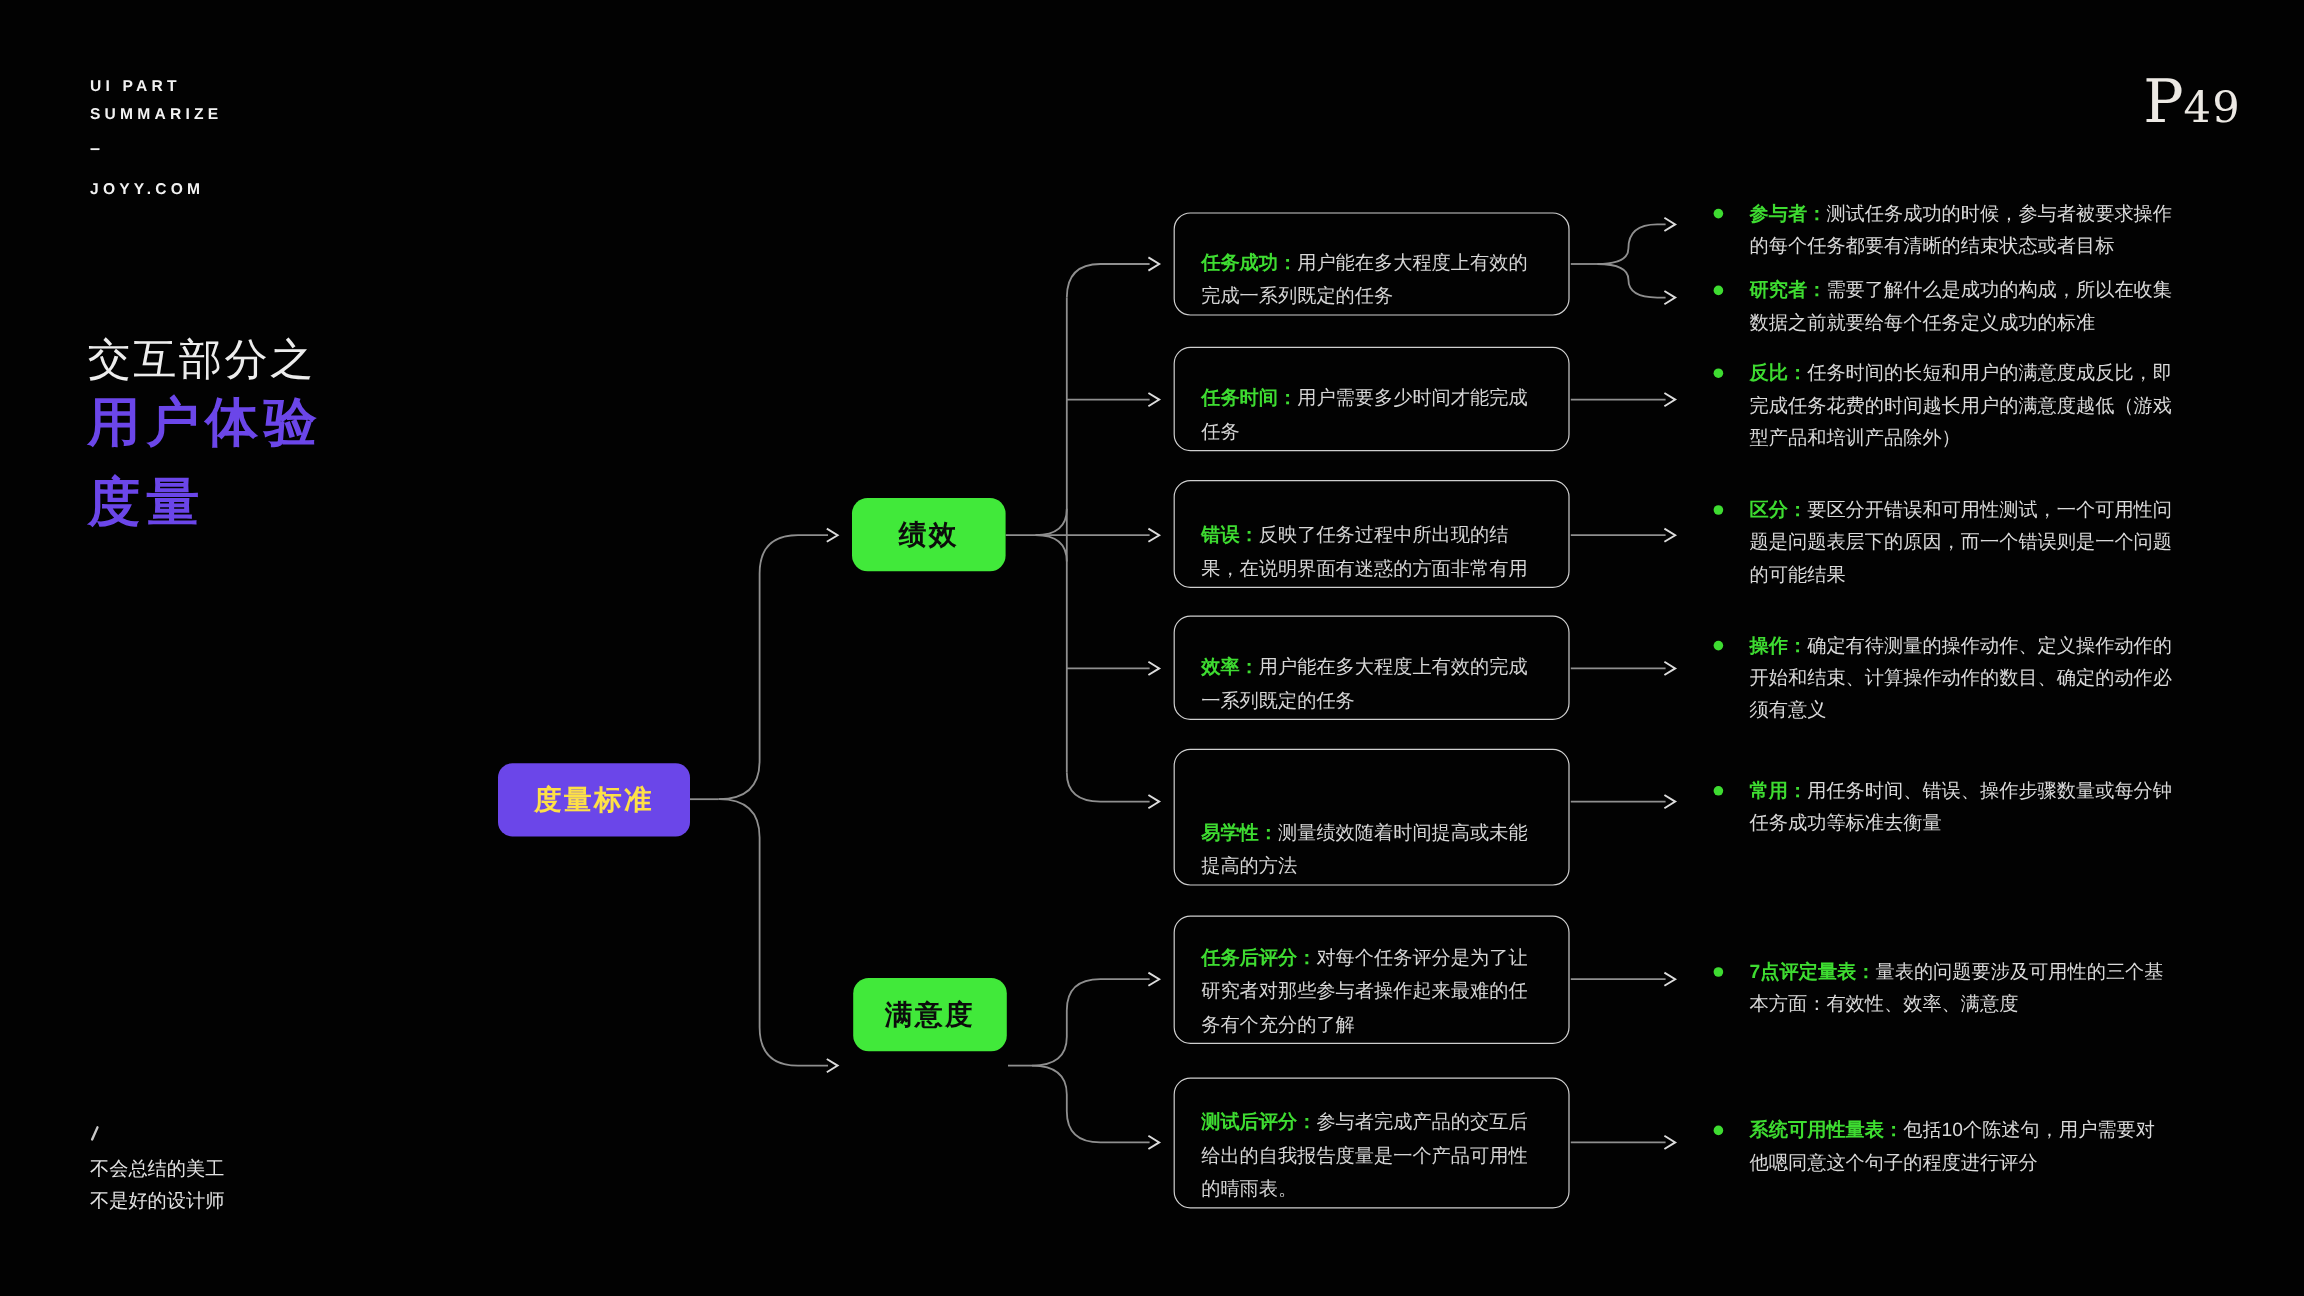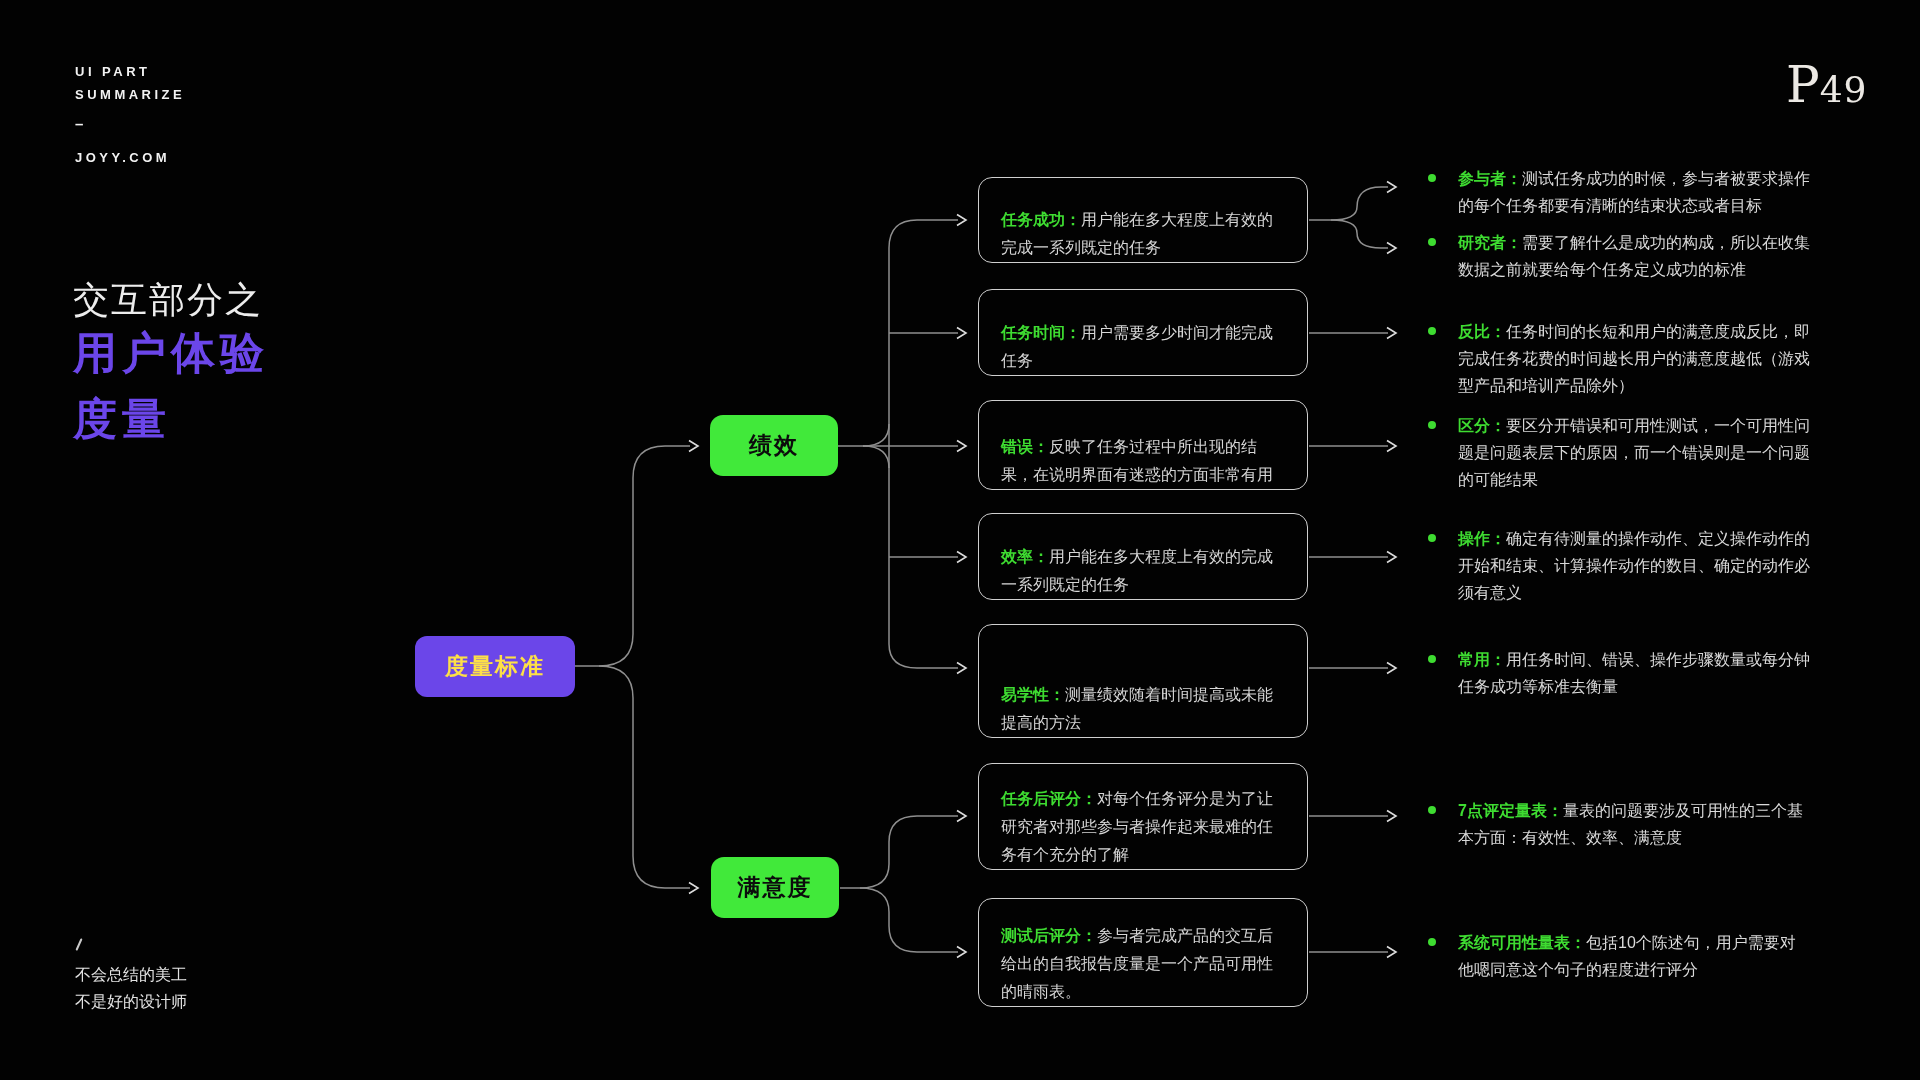--- a/index.html
+++ b/index.html
@@ -24,41 +24,41 @@
     position:absolute;left:415px;top:636px;width:160px;height:61px;background:#6b46e9;
     border-radius:12px;color:#fde047;font-size:23px;font-weight:bold;letter-spacing:2px;
     display:flex;align-items:center;justify-content:center;
   }
   .node-branch{
     position:absolute;width:128px;height:61px;background:#41e93a;border-radius:13px;
     color:#0c0c0c;font-size:23px;font-weight:bold;letter-spacing:2px;
     display:flex;align-items:center;justify-content:center;
   }
   .branch-1{left:710px;top:415px;}
-  .branch-2{left:711px;top:857px;}
+  .branch-2{left:711px;top:815px;}
   
   .card{
     position:absolute;left:978px;width:330px;border:1.6px solid #cfcfcf;border-radius:14px;
     box-sizing:border-box;background:#020202;display:flex;align-items:flex-end;
     padding:0 22px;font-size:16px;line-height:28px;color:#d6d6d6;
   }
   .card p{margin:0;}
   .lbl{color:#3edc31;font-weight:bold;}
   .c1{top:177px;height:86px;}
   .c2{top:289px;height:87px;}
   .c3{top:400px;height:90px;}
   .c4{top:513px;height:87px;}
   .c5{top:624px;height:114px;}
   .c6{top:763px;height:107px;}
   .c7{top:898px;height:109px;}
   
   .bullet{position:absolute;left:1428px;width:352px;padding-left:30px;font-size:16px;line-height:27px;color:#dadada;}
   .bullet p{margin:0;}
   .dot{position:absolute;left:0;top:9px;width:8px;height:8px;border-radius:50%;background:#3edc31;}
-  .b1{top:165px;} .b2{top:229px;} .b3{top:298px;margin-top:20px;} .b4{top:412px;}
+  .b1{top:165px;} .b2{top:229px;} .b3{top:298px;} .b4{top:412px;}
   .b5{top:525px;} .b6{top:646px;} .b7{top:797px;} .b8{top:929px;}
   
   .footer{position:absolute;left:75px;top:961px;font-size:16px;line-height:27px;color:#e3e3e3;}
   .footer-mark{position:absolute;left:78px;top:938px;width:2px;height:13px;background:#c9c9c9;transform:rotate(24deg);border-radius:1px;}
   
   .connectors{position:absolute;left:0;top:0;pointer-events:none;}
 </style>
 </head>
 <body>
 

